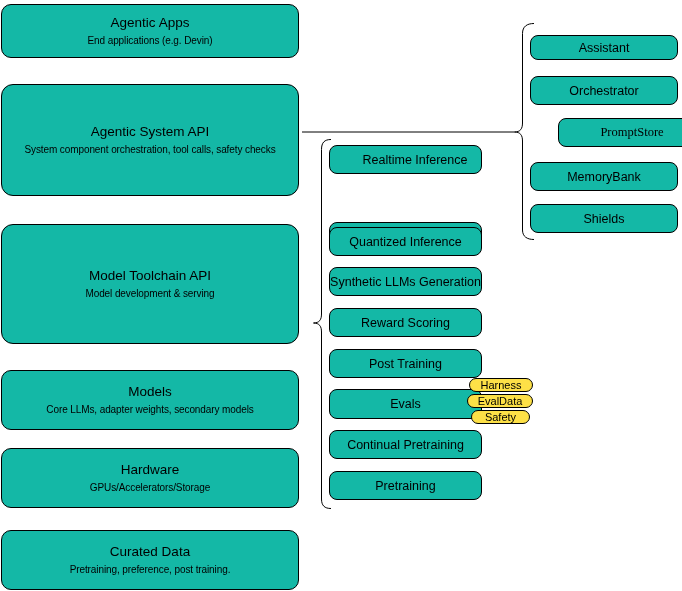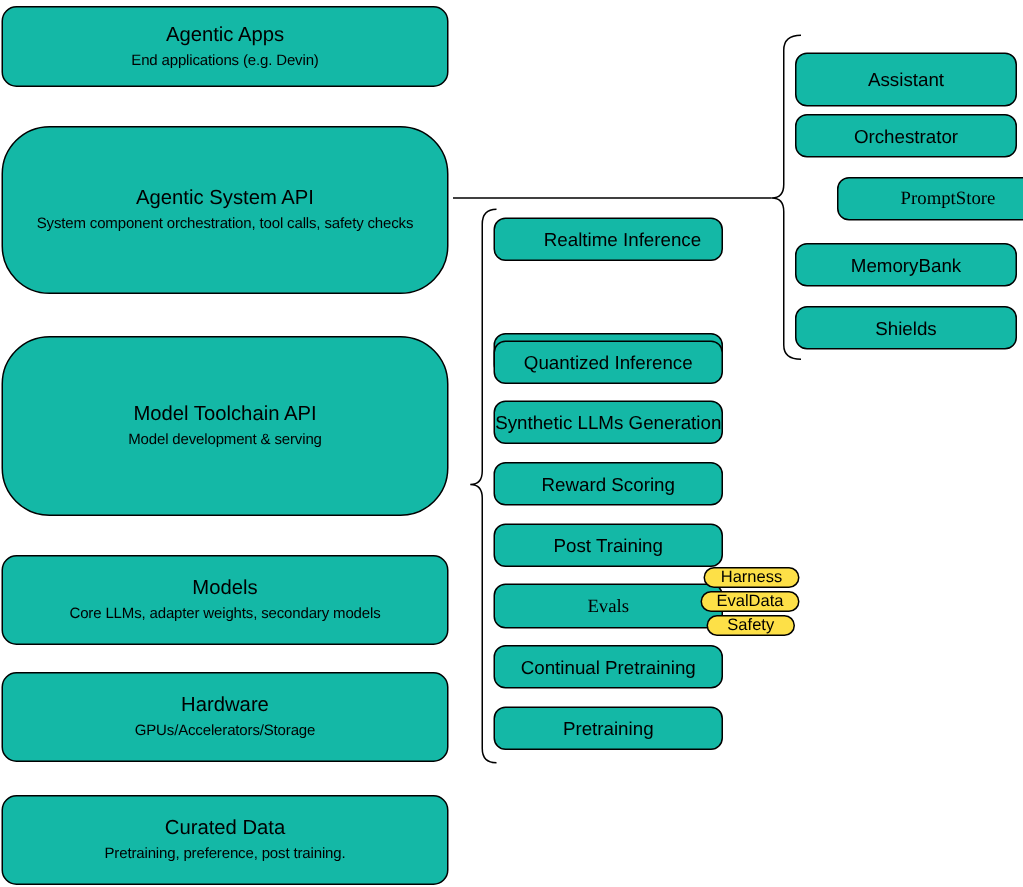--- a/index.html
+++ b/index.html
@@ -35,21 +35,21 @@
     background: #14b8a6;
     border: 1px solid #000000;
     display: flex;
     flex-direction: column;
     align-items: center;
     justify-content: center;
     text-align: center;
     z-index: 2;
   }
   .lbox { border-radius: 10px; }
-  .lbox.big { border-radius: 32px; text-align: center; }
+  .lbox.big { border-radius: 12px; text-align: center; }
   .title {
     font-size: 13.5px;
     line-height: 1.25;
     white-space: nowrap;
   }
   .subtitle {
     font-size: 10px;
     line-height: 1.2;
     margin-top: 4px;
     white-space: nowrap;
@@ -127,41 +127,41 @@
   </div>
   <div class="box mbox" style="left:329px;top:267px;width:153px;height:29px;">
     <span>Synthetic LLMs Generation</span>
   </div>
   <div class="box mbox" style="left:329px;top:308px;width:153px;height:29px;">
     <span>Reward Scoring</span>
   </div>
   <div class="box mbox" style="left:329px;top:349px;width:153px;height:29px;">
     <span>Post Training</span>
   </div>
-  <div class="box mbox" style="left:329px;top:389px;width:153px;height:30px;font-family:Liberation Serif, serif;">
+  <div class="box mbox" style="left:329px;top:389px;width:153px;height:30px;">
     <span>Evals</span>
   </div>
   <div class="box mbox" style="left:329px;top:430px;width:153px;height:29px;">
     <span>Continual Pretraining</span>
   </div>
   <div class="box mbox" style="left:329px;top:471px;width:153px;height:29px;">
     <span>Pretraining</span>
   </div>
 
   <div class="oval" style="left:469px;top:378px;width:64px;height:14px;">
     <span>Harness</span>
   </div>
   <div class="oval" style="left:467px;top:394px;width:66px;height:14px;">
     <span>EvalData</span>
   </div>
   <div class="oval" style="left:471px;top:410px;width:59px;height:14px;">
     <span>Safety</span>
   </div>
 
-  <div class="box rbox" style="left:530px;top:35px;width:148px;height:36px;">
+  <div class="box rbox" style="left:530px;top:35px;width:148px;height:25px;">
     <span>Assistant</span>
   </div>
   <div class="box rbox" style="left:530px;top:76px;width:148px;height:29px;">
     <span>Orchestrator</span>
   </div>
   <div class="box rbox" style="left:558px;top:118px;width:148px;height:29px;font-family:Liberation Serif, serif;">
     <span>PromptStore</span>
   </div>
   <div class="box rbox" style="left:530px;top:204px;width:148px;height:29px;">
     <span>Shields</span>

